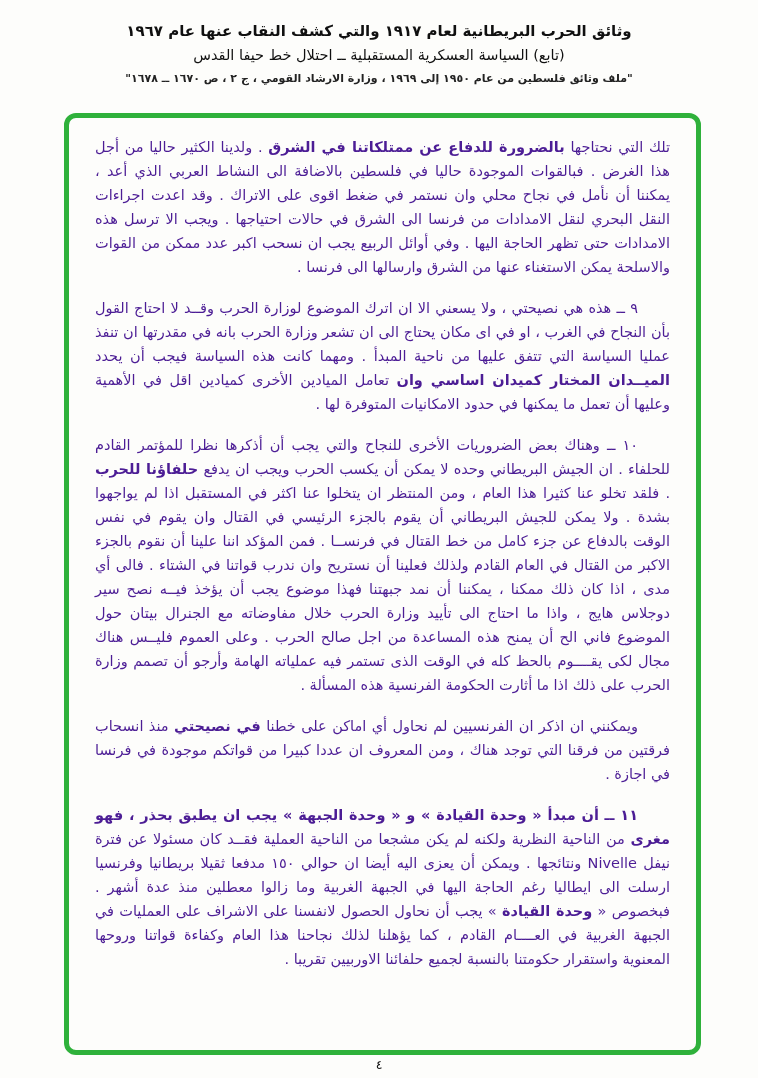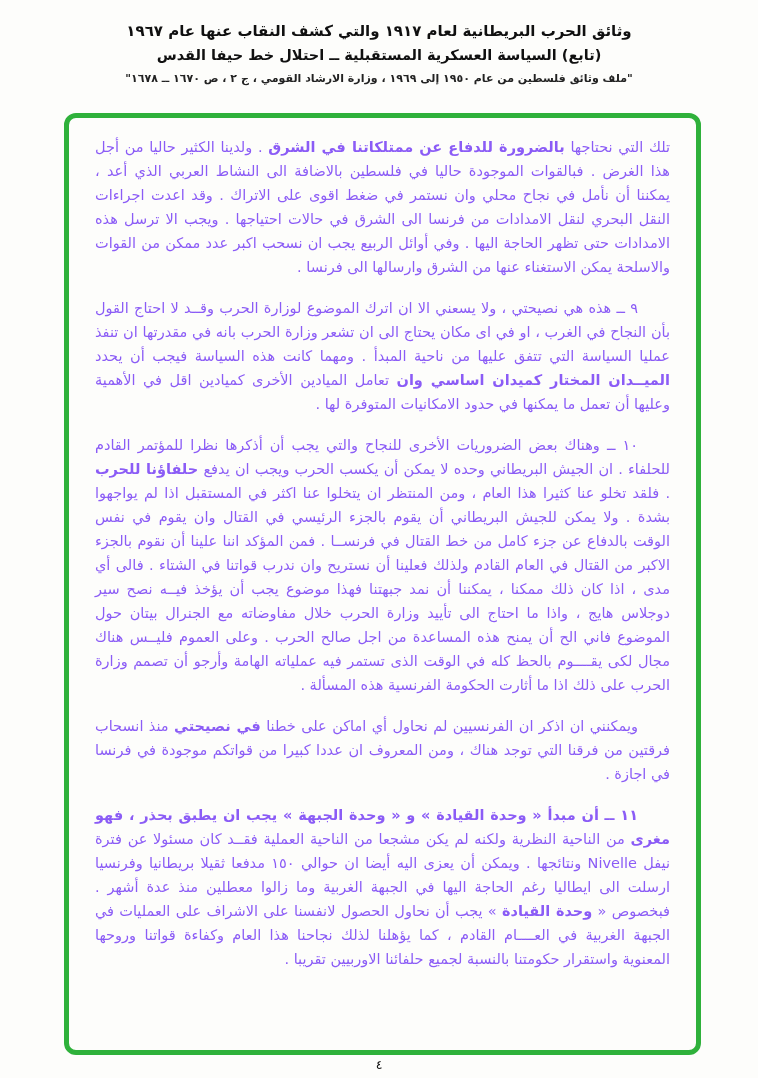--- a/index.html
+++ b/index.html
@@ -19,21 +19,21 @@
     color: #101010;
   }
   .header-line-1 {
     font-size: 15px;
     font-weight: bold;
     margin-bottom: 7px;
     letter-spacing: 0.2px;
   }
   .header-line-2 {
     font-size: 14.5px;
-    font-weight: bold;
+    font-weight: normal;
     margin-bottom: 9px;
   }
   .header-line-3 {
     font-size: 11px;
     font-weight: bold;
     color: #222;
   }
   .green-frame {
     position: absolute;
     left: 64px;
@@ -44,21 +44,21 @@
     border-radius: 12px;
     padding: 17px 26px 10px 26px;
     overflow: hidden;
     background: #fdfdfb;
   }
   .body-text {
     direction: rtl;
     text-align: justify;
     font-size: 14.5px;
     line-height: 24px;
-    color: #8b5cf6;
+    color: #4c1d95;
   }
   .paragraph { margin-bottom: 17px; }
   .paragraph.indent { text-indent: 32px; }
   .bold { font-weight: bold; }
   .page-footer {
     position: absolute;
     bottom: 6px;
     left: 0;
     right: 0;
     text-align: center;

